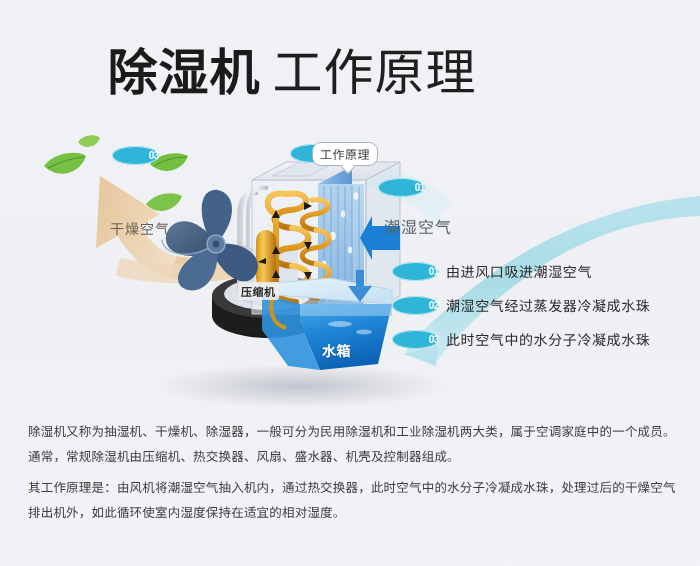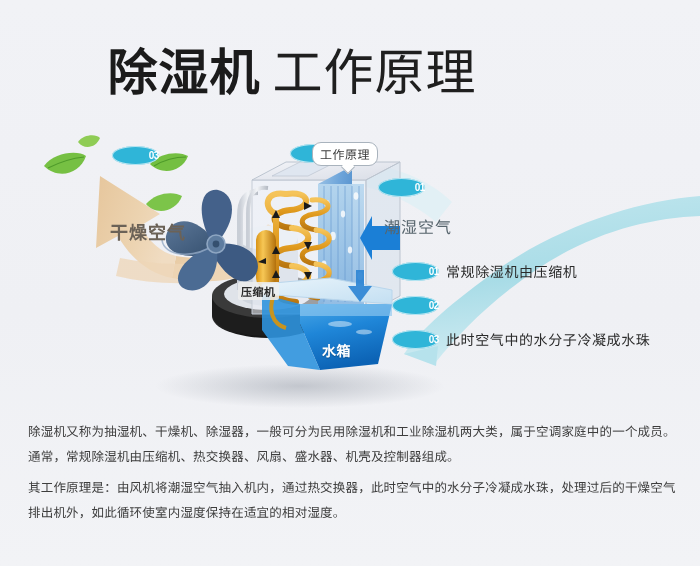--- a/index.html
+++ b/index.html
@@ -73,23 +73,23 @@
     font-size: 10px;
     font-weight: 700;
     text-align: right;
     letter-spacing: -0.4px;
     box-shadow: 0 0 0 1px rgba(255,255,255,.65) inset;
     padding-left: 28px;
   }
 
   #label-dry {
     left: 110px; top: 100px;
-    font-size: 18px;
+    font-size: 14px;
     color: #6b6257;
-    font-weight: 700;
+    font-weight: 400;
     letter-spacing: 1px;
   }
   #badge-03-diag { left: 112px; top: 28px; }
   #badge-01-diag { left: 378px; top: 60px; }
   #label-humid {
     left: 384px; top: 96px;
     font-size: 16px;
     color: #57656d;
     letter-spacing: 1px;
   }
@@ -378,25 +378,26 @@
     <span class="diag-label" id="label-humid">潮湿空气</span>
 
     <span class="part-label" id="label-compressor">压缩机</span>
     <span class="part-label" id="label-tank">水箱</span>
   </div>
 
   <div class="steps">
 
     <div class="step-row">
       <span class="badge">01</span>
-      <span class="step-text">常规除湿机由压缩机</span>
+      <span class="step-text">由进风口吸进潮湿空气</span>
     </div>
 
     <div class="step-row">
       <span class="badge">02</span>
+      <span class="step-text">潮湿空气经过蒸发器冷凝成水珠</span>
     </div>
 
     <div class="step-row">
       <span class="badge">03</span>
       <span class="step-text">此时空气中的水分子冷凝成水珠</span>
     </div>
   </div>
 
   <div class="copy" id="copy-2">
     <p>其工作原理是：由风机将潮湿空气抽入机内，通过热交换器，此时空气中的水分子冷凝成水珠，处理过后的干燥空气</p>

